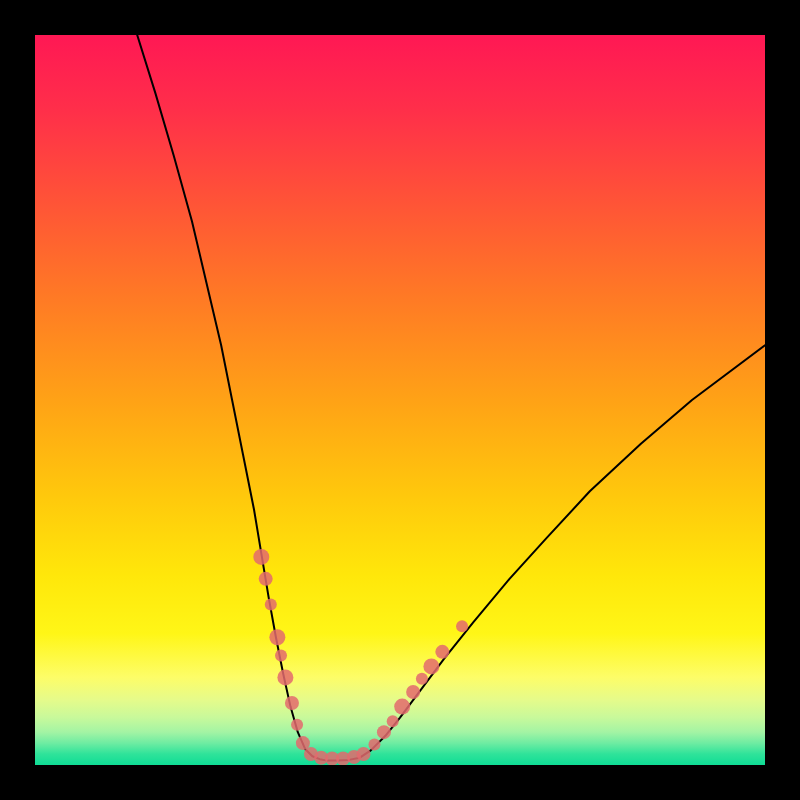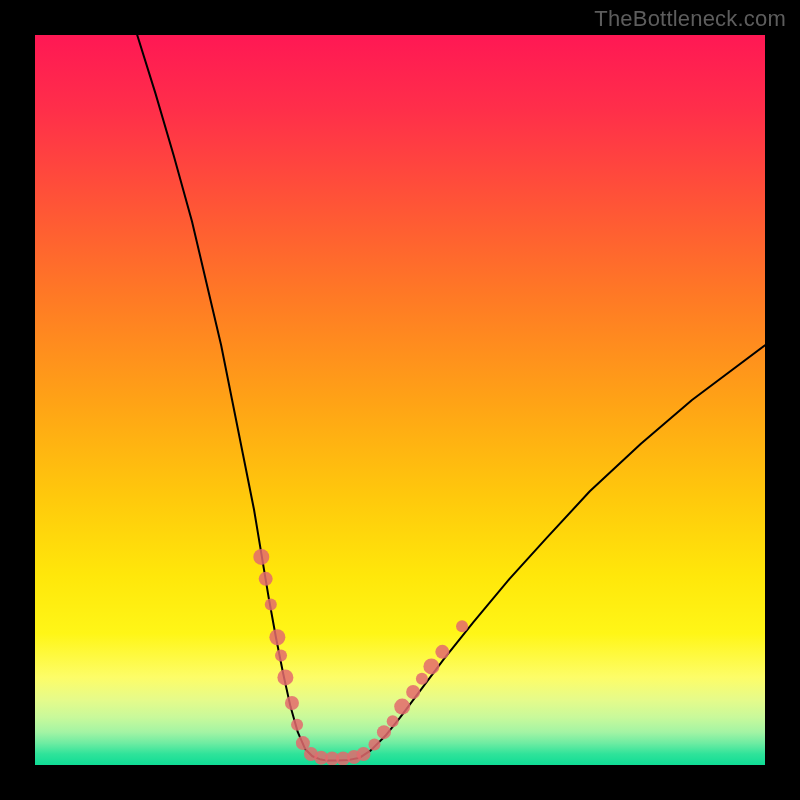--- a/index.html
+++ b/index.html
@@ -76,21 +76,20 @@
   .bead {
     fill: #e36a6d;
     fill-opacity: 0.85;
   }
 </style>
 </head>
 <body>
 
 <div class="frame">
 
-  <div class="watermark">TheBottleneck.com</div>
 
   <div class="plot-area">
     <div class="gradient"></div>
 
     <svg class="curve-svg" viewBox="0 0 730 730" preserveAspectRatio="none">
       <path id="curve-path" class="curve-path" d="M 102.20 0.00 L 120.45 58.40 L 138.70 120.45 L 156.95 186.15 L 171.55 248.20 L 186.15 310.25 L 197.10 365.00 L 208.05 419.75 L 219.00 474.50 L 226.30 518.30 L 233.60 562.10 L 240.90 602.25 L 248.20 638.75 L 255.50 671.60 L 262.80 697.15 L 270.10 713.94 L 277.40 721.24 L 284.70 724.16 L 292.00 725.62 L 302.95 725.62 L 313.90 724.89 L 324.85 722.70 L 335.80 715.40 L 350.40 700.80 L 365.00 682.55 L 386.90 653.35 L 408.80 624.15 L 438.00 587.65 L 474.50 543.85 L 511.00 503.70 L 554.80 456.25 L 605.90 408.80 L 657.00 365.00 L 730.00 310.25"></path>
       <g id="beads-group">
           <circle cx="226.30" cy="521.95" r="8.0" class="bead"></circle>
           <circle cx="230.68" cy="543.85" r="7.0" class="bead"></circle>
           <circle cx="235.79" cy="569.40" r="6.0" class="bead"></circle>

